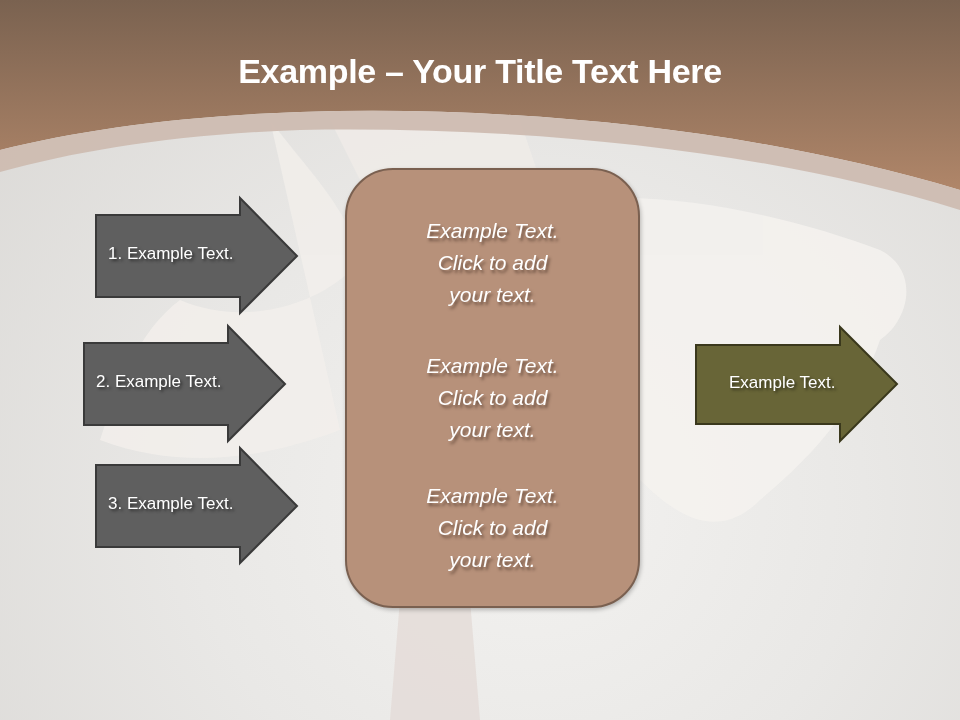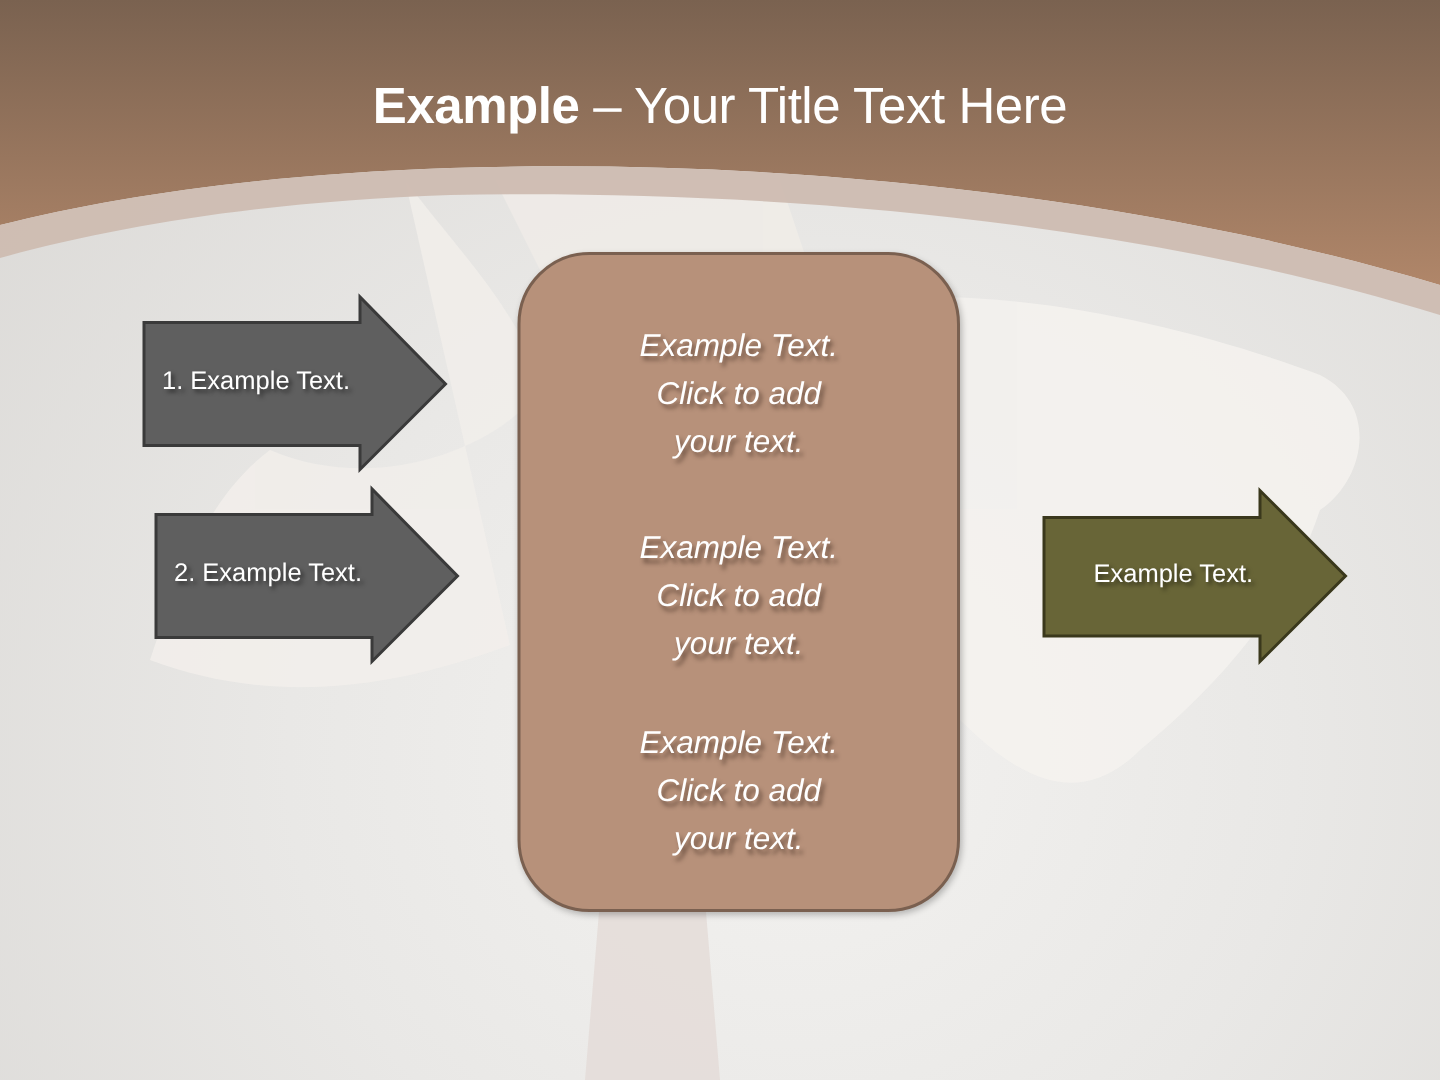--- a/index.html
+++ b/index.html
@@ -4,21 +4,21 @@
 <style>
   html, body { margin:0; padding:0; }
   body { width:960px; height:720px; overflow:hidden; position:relative;
     font-family: "Liberation Sans", "DejaVu Sans", sans-serif; background:#e6e5e3; }
   .slide { position:absolute; left:0; top:0; width:960px; height:720px; overflow:hidden;
     background: radial-gradient(ellipse at 55% 70%, #f3f2f0 0%, #e9e8e6 45%, #d9d7d4 100%); }
   .bg-svg { position:absolute; left:0; top:0; }
   .title { position:absolute; left:0; top:52px; width:960px; text-align:center;
     color:#ffffff; font-size:34px; letter-spacing:-0.3px; }
   .title b { font-weight:bold; }
-  .title span.light { font-weight:normal; }
+  .title span.light { font-weight:bold; }
   .arrow { position:absolute;padding-left:40px; }
   .arrow svg { position:absolute; left:0; top:0; overflow:visible; }
   .arrow .label { position:absolute; color:#ffffff; font-size:17px;
     text-shadow: 2px 2px 3px rgba(0,0,0,0.55); white-space:nowrap; }
   .center-box { position:absolute; left:345px; top:168px; width:295px; height:440px;
     background:#b7917a; border:2px solid #7a6050; border-radius:48px; box-sizing:border-box;
     box-shadow: 1px 2px 4px rgba(0,0,0,0.25); }
   .center-box .block { position:absolute; left:0; width:100%; text-align:center;
     color:#ffffff; font-style:italic; font-size:21px; line-height:32px;
     text-shadow: 2px 3px 3px rgba(60,40,30,0.6); }
@@ -56,27 +56,33 @@
     <b>Example</b><span class="light"> – Your Title Text Here</span>
   </div>
 
   <div class="arrow" style="left:96px; top:198px; width:202px; height:116px;">
     <svg width="202" height="116">
       <polygon points="0,17 144,17 144,0 201,58 144,115 144,99 0,99" fill="#5f5f5f" stroke="#3a3a3a" stroke-width="2"></polygon>
     </svg>
     <div class="label" style="left:12px; top:46px;">1. Example Text.</div>
   </div>
 
-  <div class="arrow" style="left:104px; top:326px; width:202px; height:116px;text-decoration:underline;">
+  <div class="arrow" style="left:84px; top:326px; width:202px; height:116px;text-decoration:underline;">
     <svg width="202" height="116">
       <polygon points="0,17 144,17 144,0 201,58 144,115 144,99 0,99" fill="#5f5f5f" stroke="#3a3a3a" stroke-width="2"></polygon>
     </svg>
     <div class="label" style="left:12px; top:46px;">2. Example Text.</div>
   </div>
 
+  <div class="arrow" style="left:96px; top:448px; width:202px; height:116px;">
+    <svg width="202" height="116">
+      <polygon points="0,17 144,17 144,0 201,58 144,115 144,99 0,99" fill="#5f5f5f" stroke="#3a3a3a" stroke-width="2"></polygon>
+    </svg>
+    <div class="label" style="left:12px; top:46px;">3. Example Text.</div>
+  </div>
 
   <div class="center-box">
     <div class="block" style="top:45px;">
       <div>Example Text.</div>
       <div>Click  to add</div>
       <div>your text.</div>
     </div>
     <div class="block" style="top:180px;">
       <div>Example Text.</div>
       <div>Click  to add</div>

